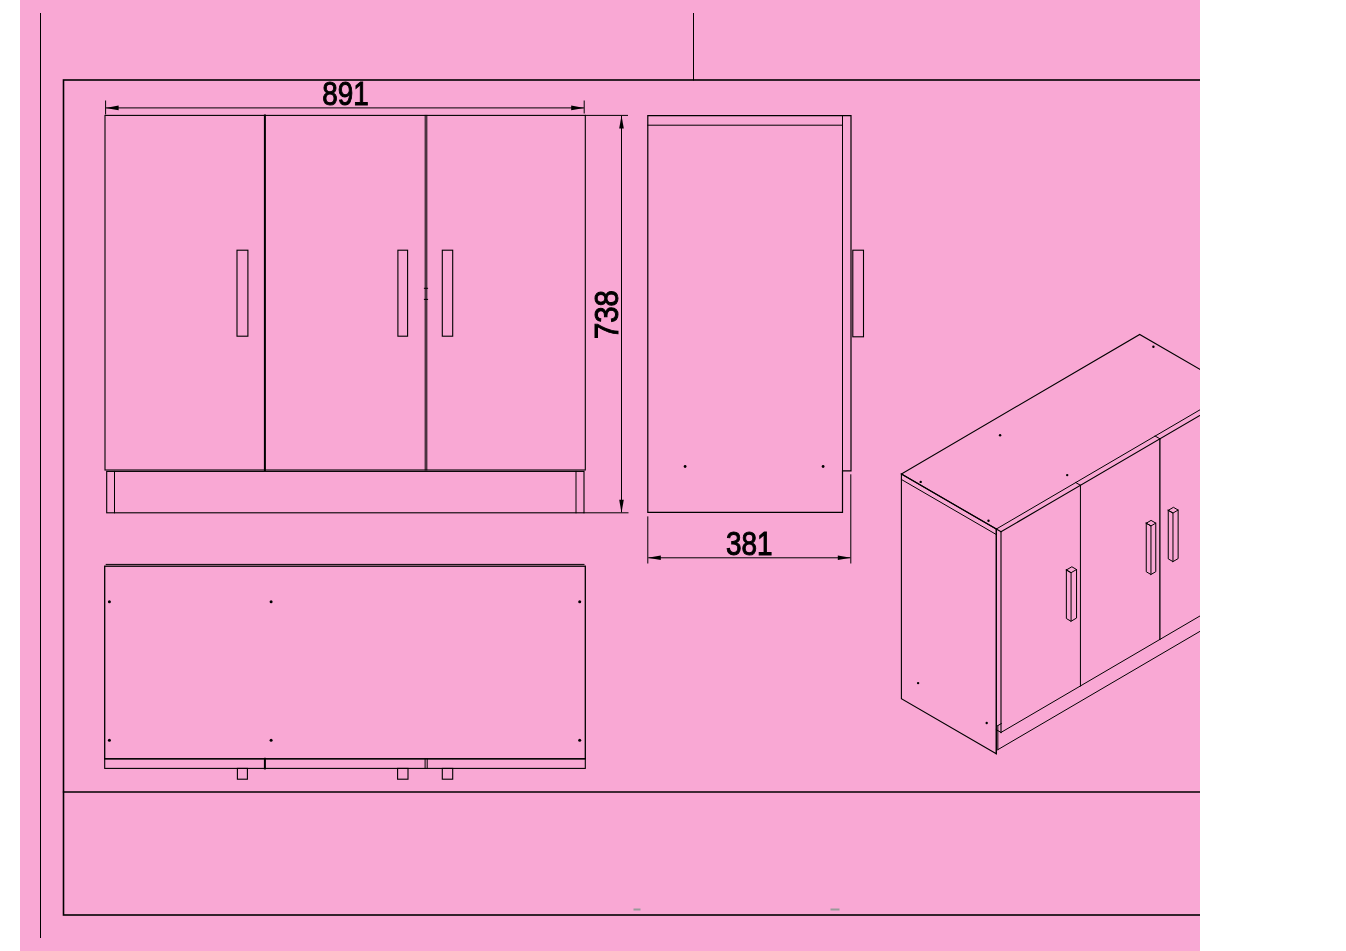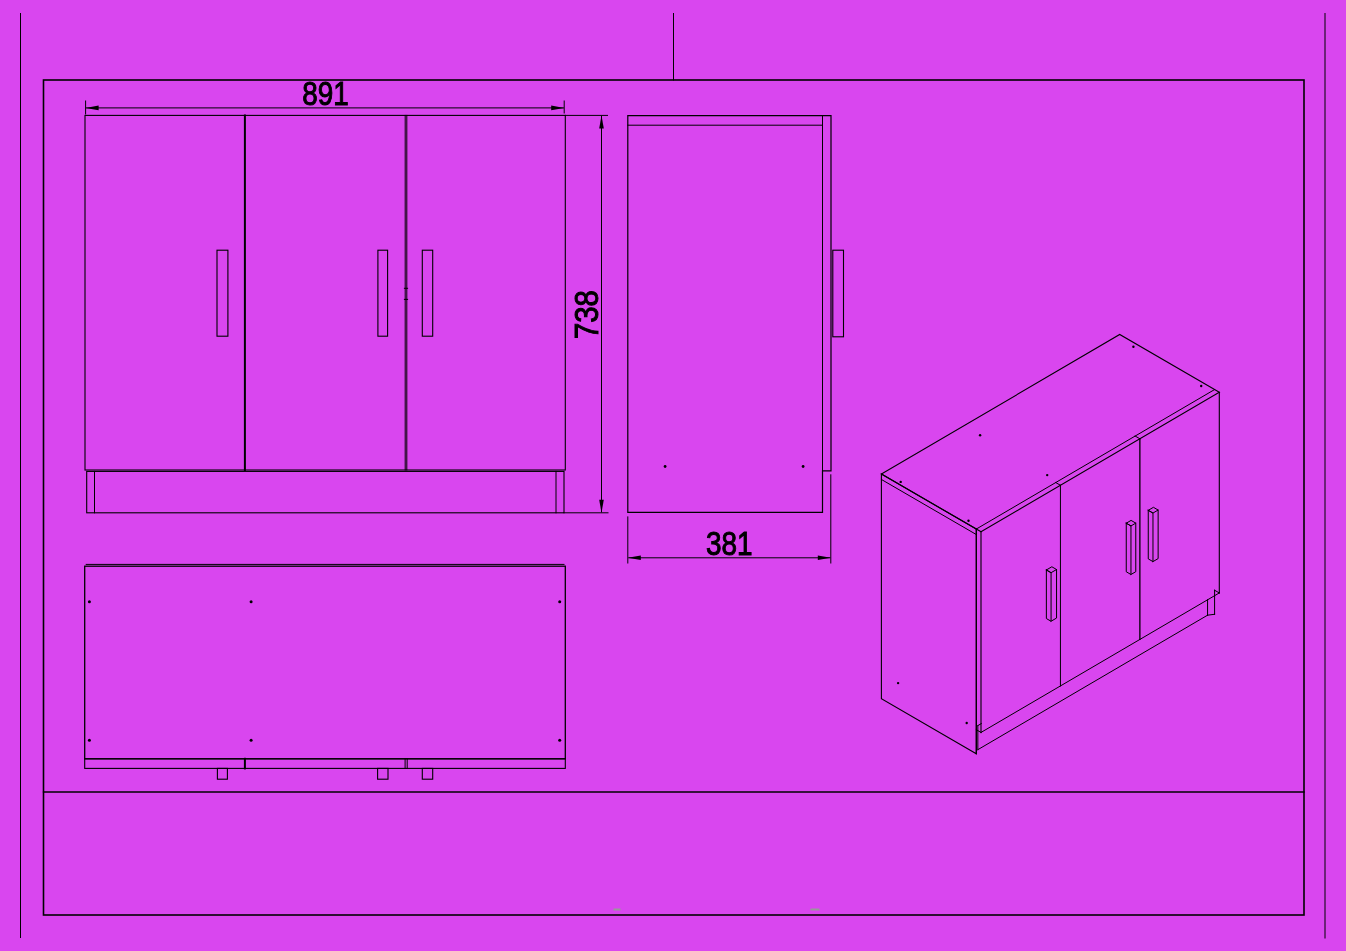--- a/index.html
+++ b/index.html
@@ -1,16 +1,16 @@
 <!DOCTYPE html>
 <html><head>
 <meta charset="utf-8">
 <style>
 html,body{margin:0;padding:0;background:#fff;}
-#page{position:relative;width:1346px;height:951px;background:#d946ef;overflow:hidden;}
+#page{position:relative;width:1180px;height:951px;background:#f9a8d4;overflow:hidden;margin-left:20px;}
 svg{display:block;}
 text{font-family:"Liberation Sans",sans-serif;fill:#000;}
 </style>
 </head>
 <body>
 <div id="page">
 <svg width="1346" height="951" viewBox="0 0 1346 951" fill="black" stroke="black" stroke-linecap="square">
 
 <line x1="20.5" y1="13.5" x2="20.5" y2="937.5" stroke-width="1"></line>
 

